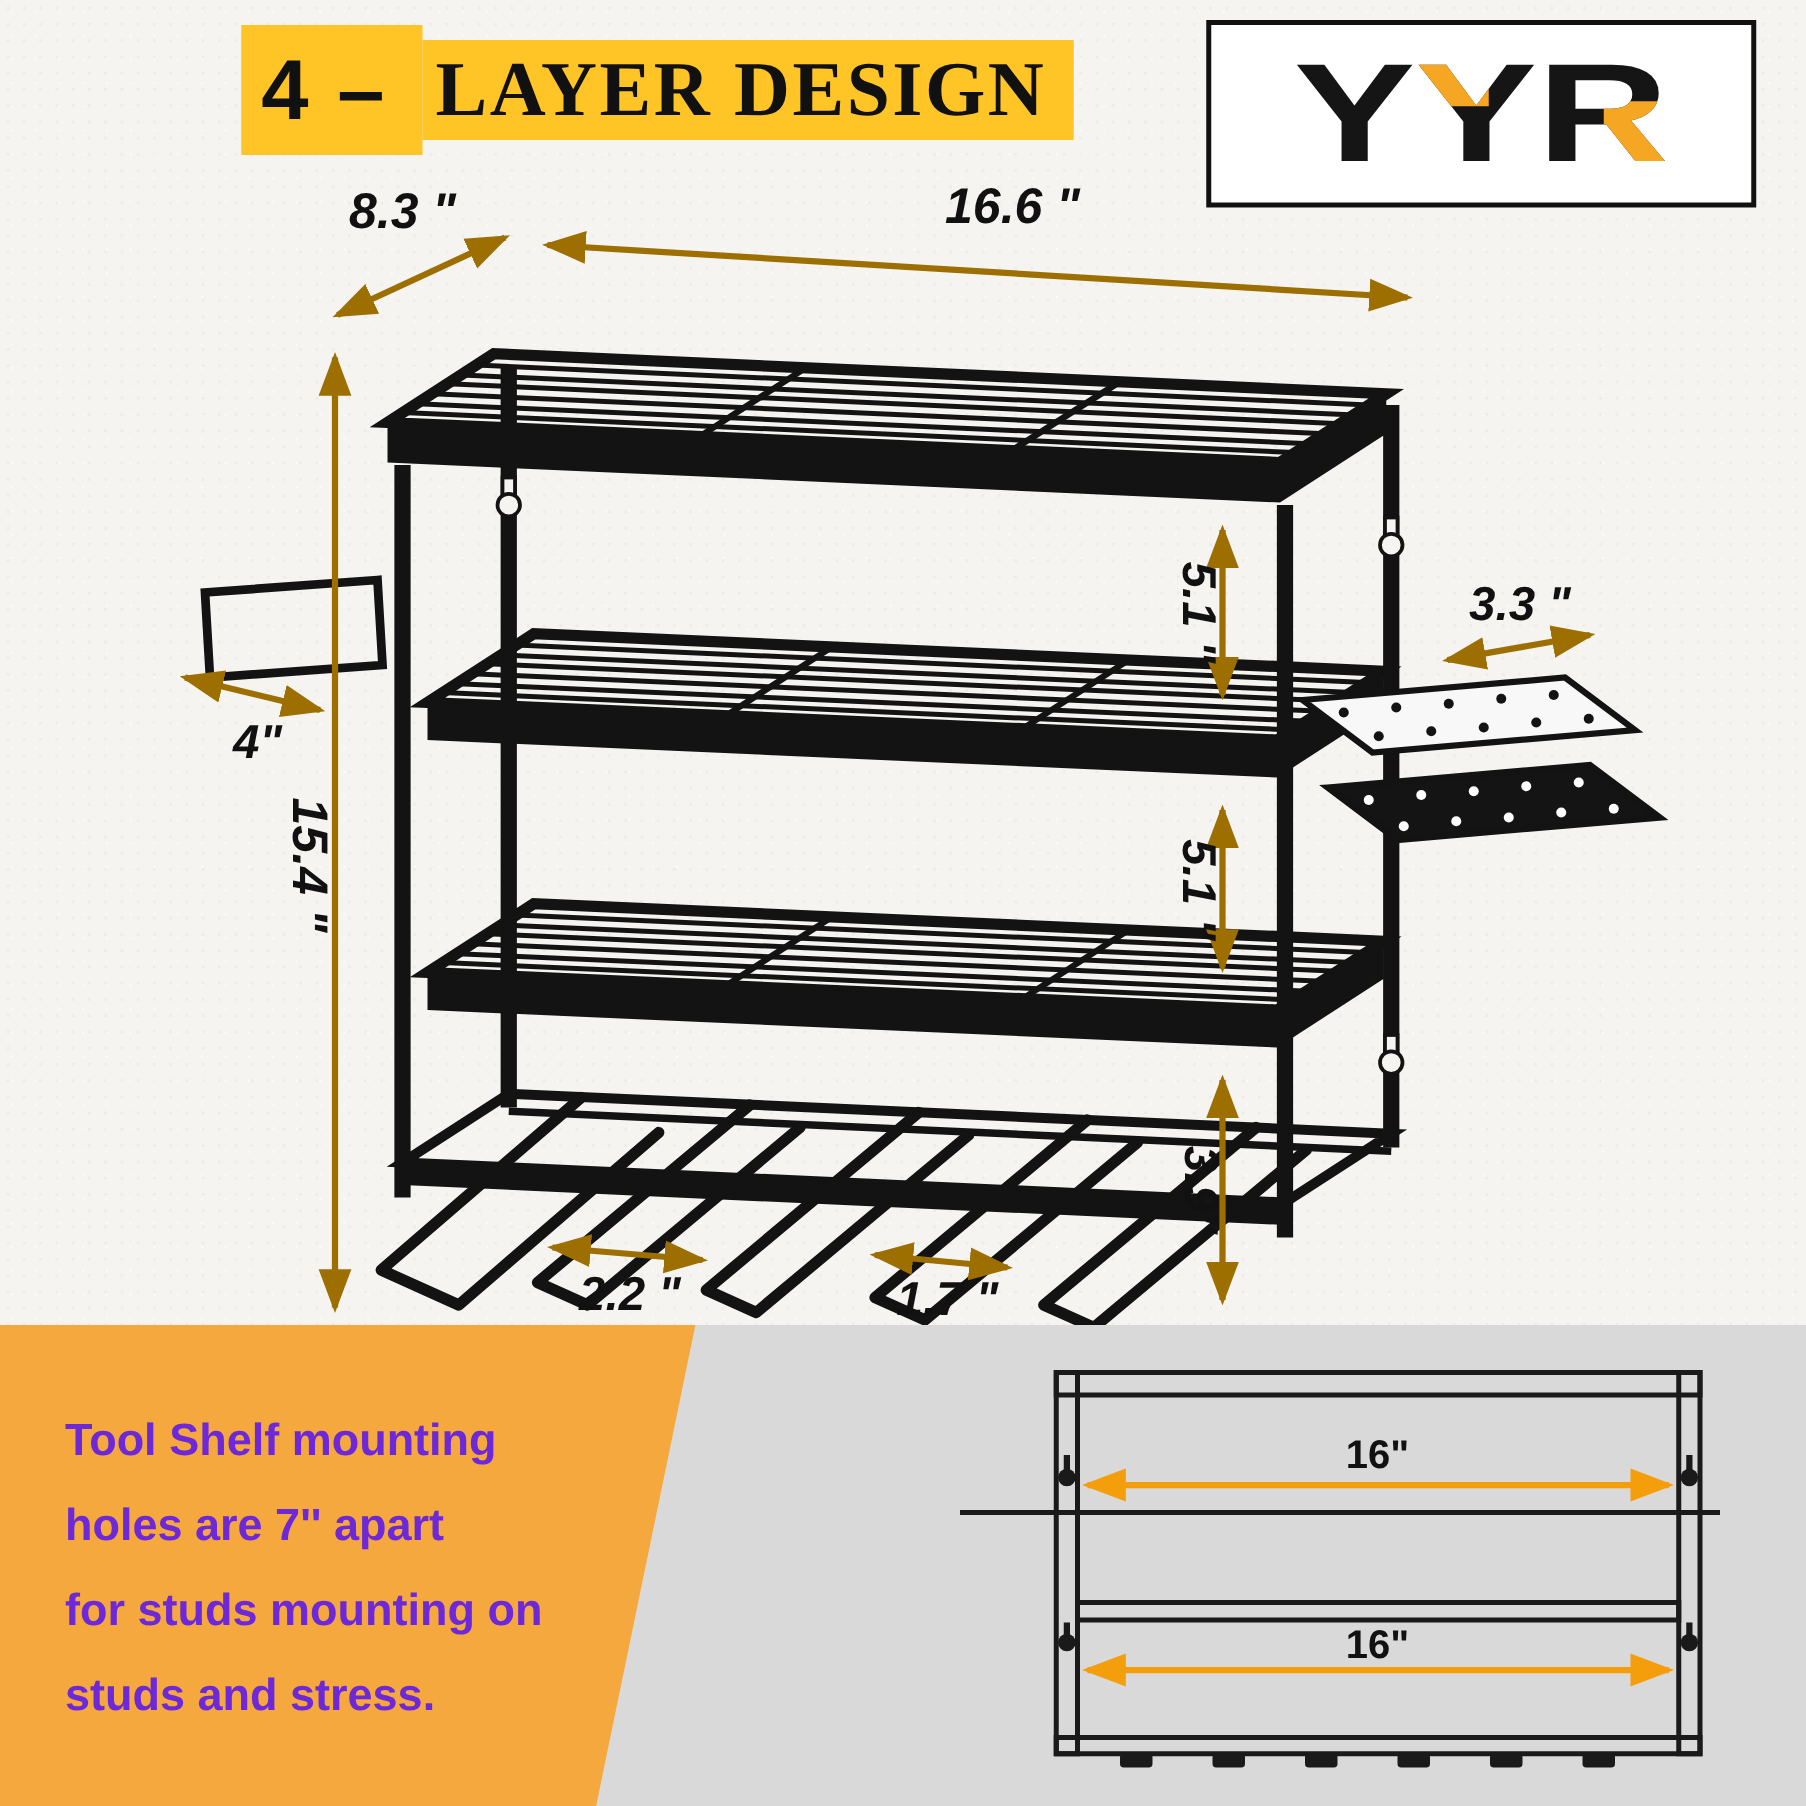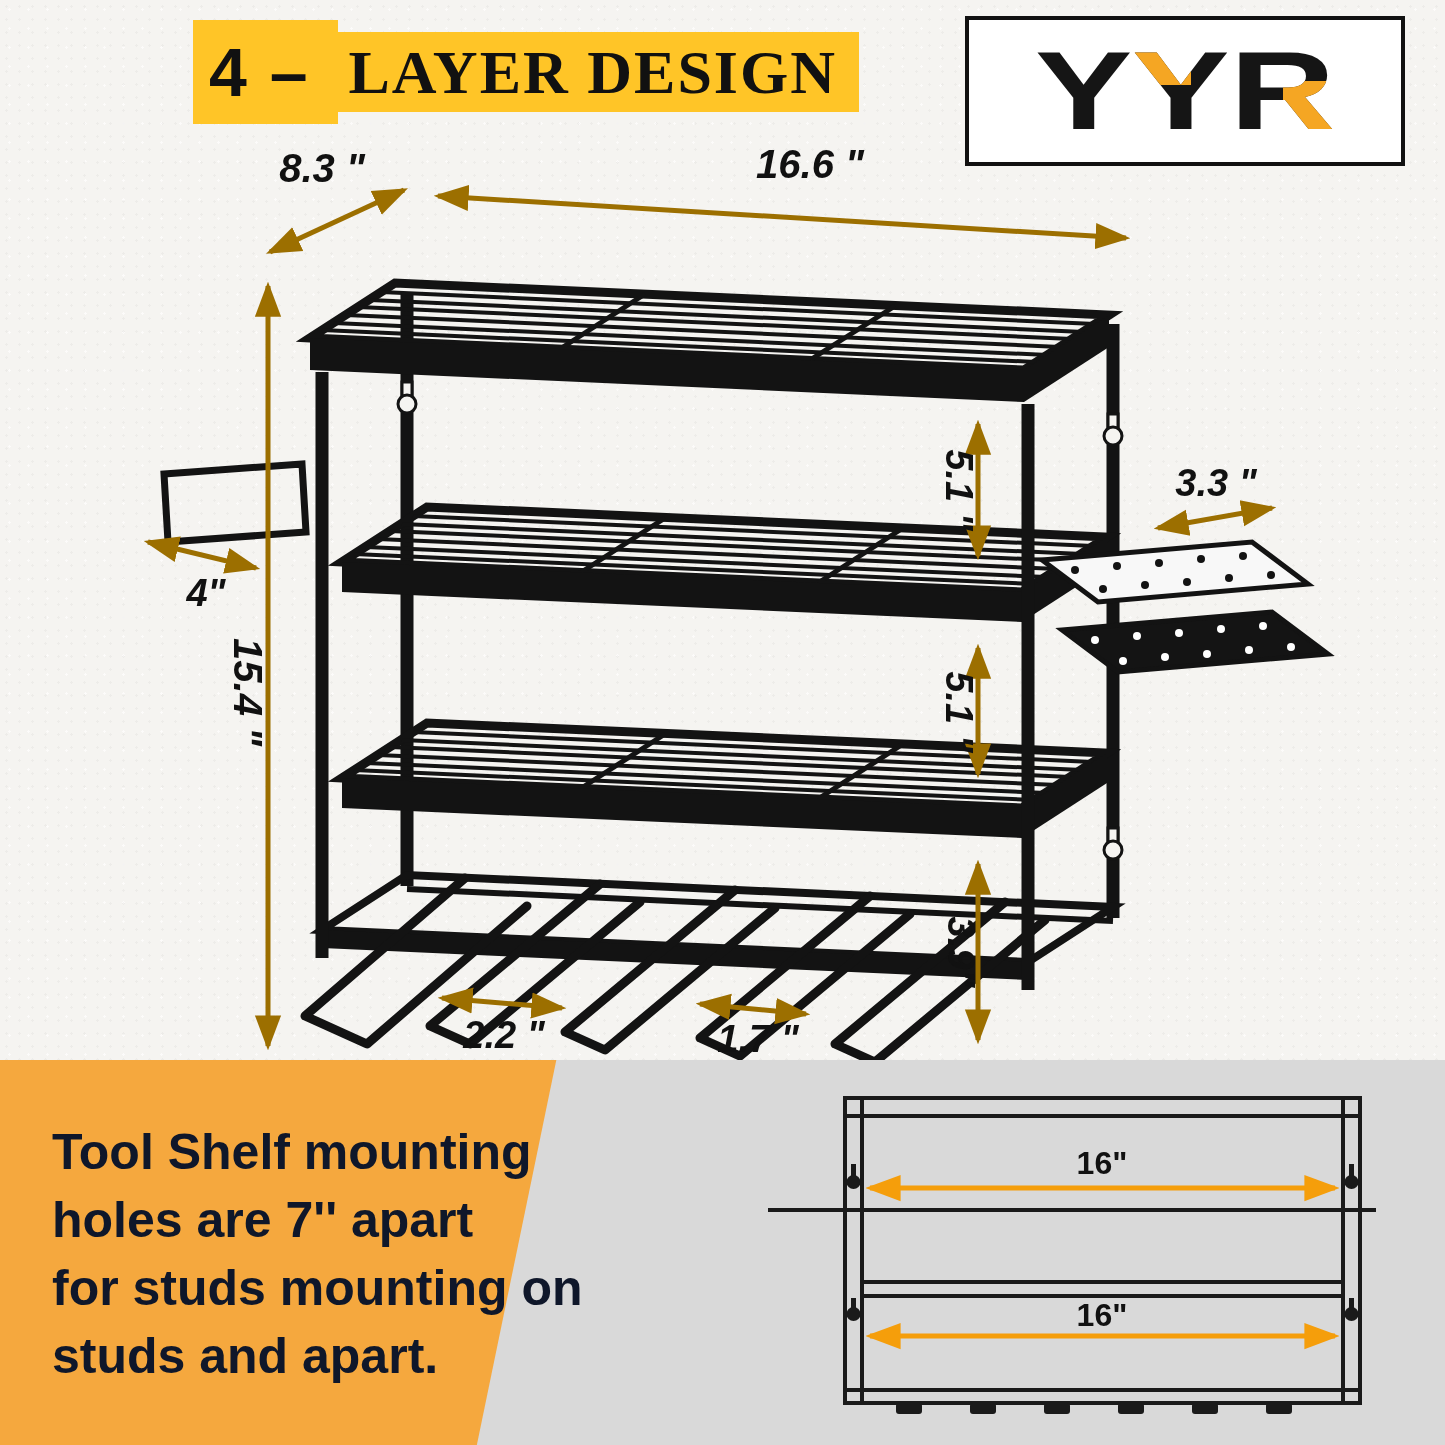--- a/index.html
+++ b/index.html
@@ -35,21 +35,21 @@
   .dim {
     font-family:"Liberation Sans", sans-serif; font-weight:bold; font-style:italic; fill:#111;
   }
   
   .bottom-band { position:absolute; left:0; top:1060px; width:1445px; height:385px; background:#d9d9d9; }
   .band-yellow {
     position:absolute; inset:0; background:#F5A83E;
     clip-path:polygon(0 0, 38.5% 0, 33% 100%, 0 100%);
   }
   .note-block { position:absolute; left:52px; top:58px; }
-  .note-line { font-size:50px; font-weight:700; line-height:68px; color:#0f172a; white-space:pre; }
+  .note-line { font-size:36px; font-weight:700; line-height:68px; color:#6d28d9; white-space:pre; }
   .front-view { position:absolute; left:700px; top:0; }
   .fvdim { font-family:"Liberation Sans", sans-serif; font-weight:bold; fill:#111; }
 </style>
 </head>
 <body>
 
 <div class="canvas">
 
   <div class="heading">
     <span class="h-prefix">4 – </span>
@@ -220,21 +220,21 @@
     </g>
   </svg>
 
   <div class="bottom-band">
     <div class="band-yellow"></div>
 
     <div class="note-block">
       <div class="note-line">Tool Shelf mounting</div>
       <div class="note-line">holes are 7'' apart</div>
       <div class="note-line">for studs mounting on</div>
-      <div class="note-line">studs and apart.</div>
+      <div class="note-line">studs and stress.</div>
     </div>
 
     <svg class="front-view" width="745" height="385" viewBox="0 0 745 385">
       <defs>
         <marker id="ahO" viewBox="0 0 8 6" markerWidth="7" markerHeight="6" refX="7" refY="3" orient="auto-start-reverse" markerUnits="strokeWidth">
           <path d="M0,0 L8,3 L0,6 Z" fill="#F59E0B"></path>
         </marker>
       </defs>
 
       <g stroke="#1a1a1a" stroke-width="4" fill="none">

